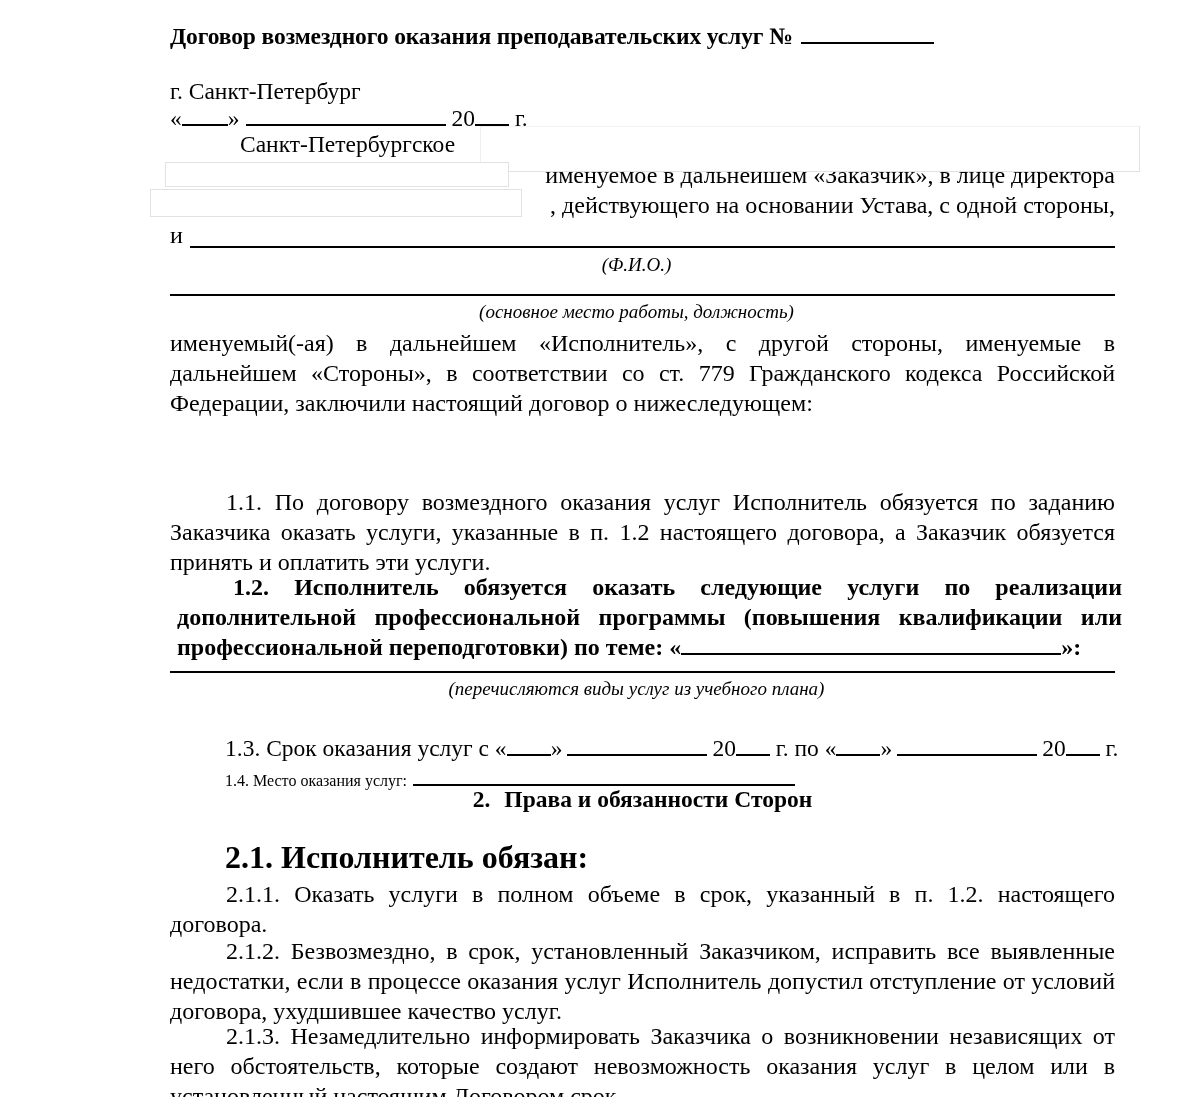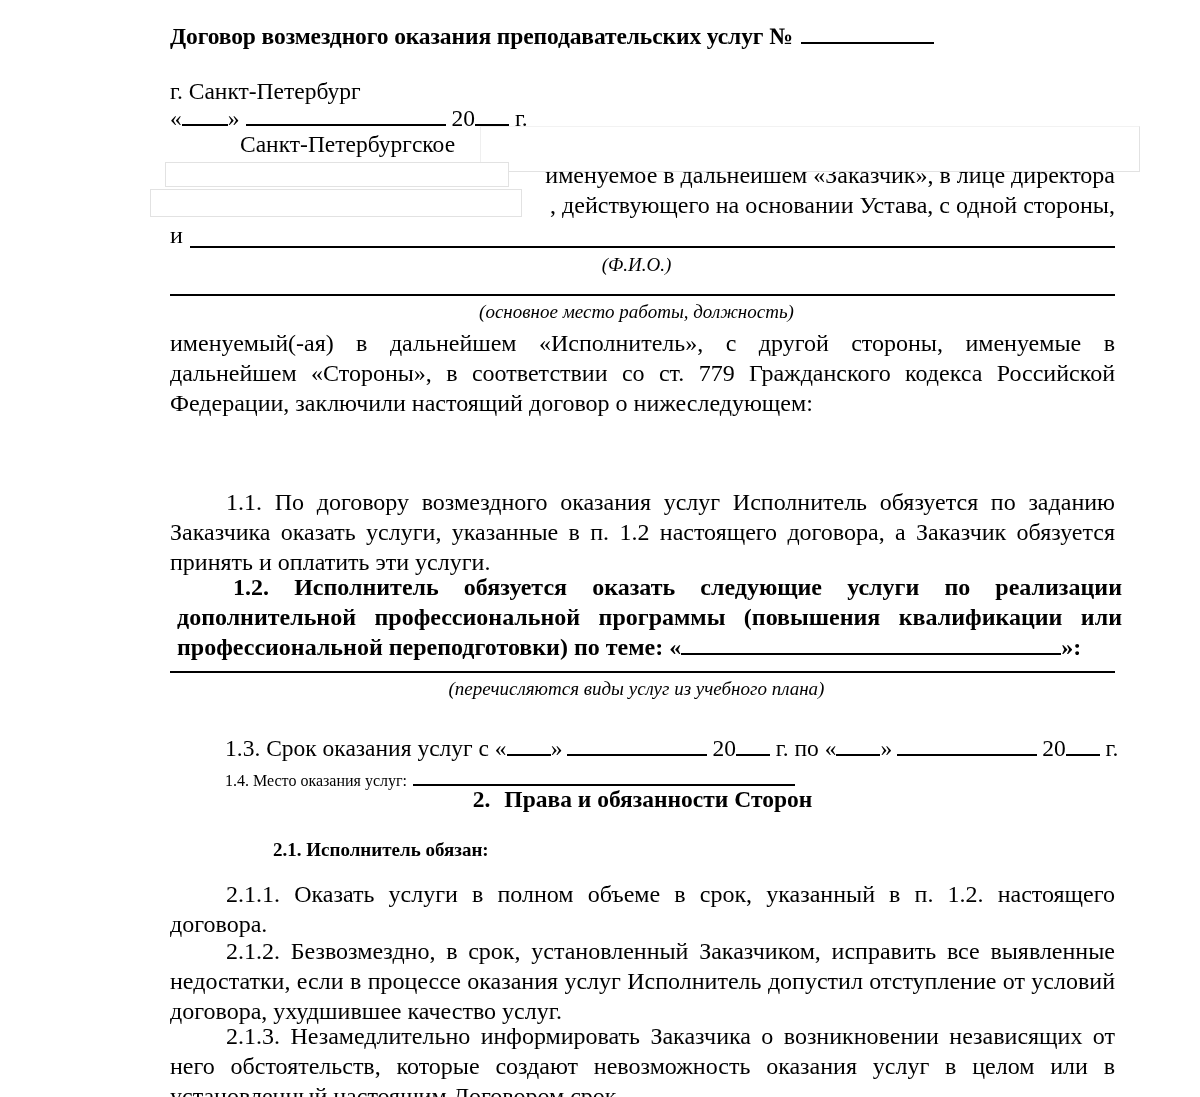--- a/index.html
+++ b/index.html
@@ -98,24 +98,23 @@
     width: 945px;
     text-align: center;
     font-size: 23.5px;
     font-weight: bold;
     white-space: nowrap;
   }
   .sec-head .num { margin-right: 14px; }
 
   .bold-sub {
     position: absolute;
-    font-size: 19px;
+    font-size: 32px;
     font-weight: bold;
     white-space: nowrap;
-    margin-left: 48px;
   }
 
   .blank {
     display: inline-block;
     border-bottom: 2.2px solid #000;
     vertical-align: baseline;
   }
   .blank.b-title { width: 133px; height: 20px; margin-left: 8px; }
   .blank.b-day   { width: 46px;  height: 18px; }
   .blank.b-month { width: 200px; height: 18px; margin: 0 6px; }

